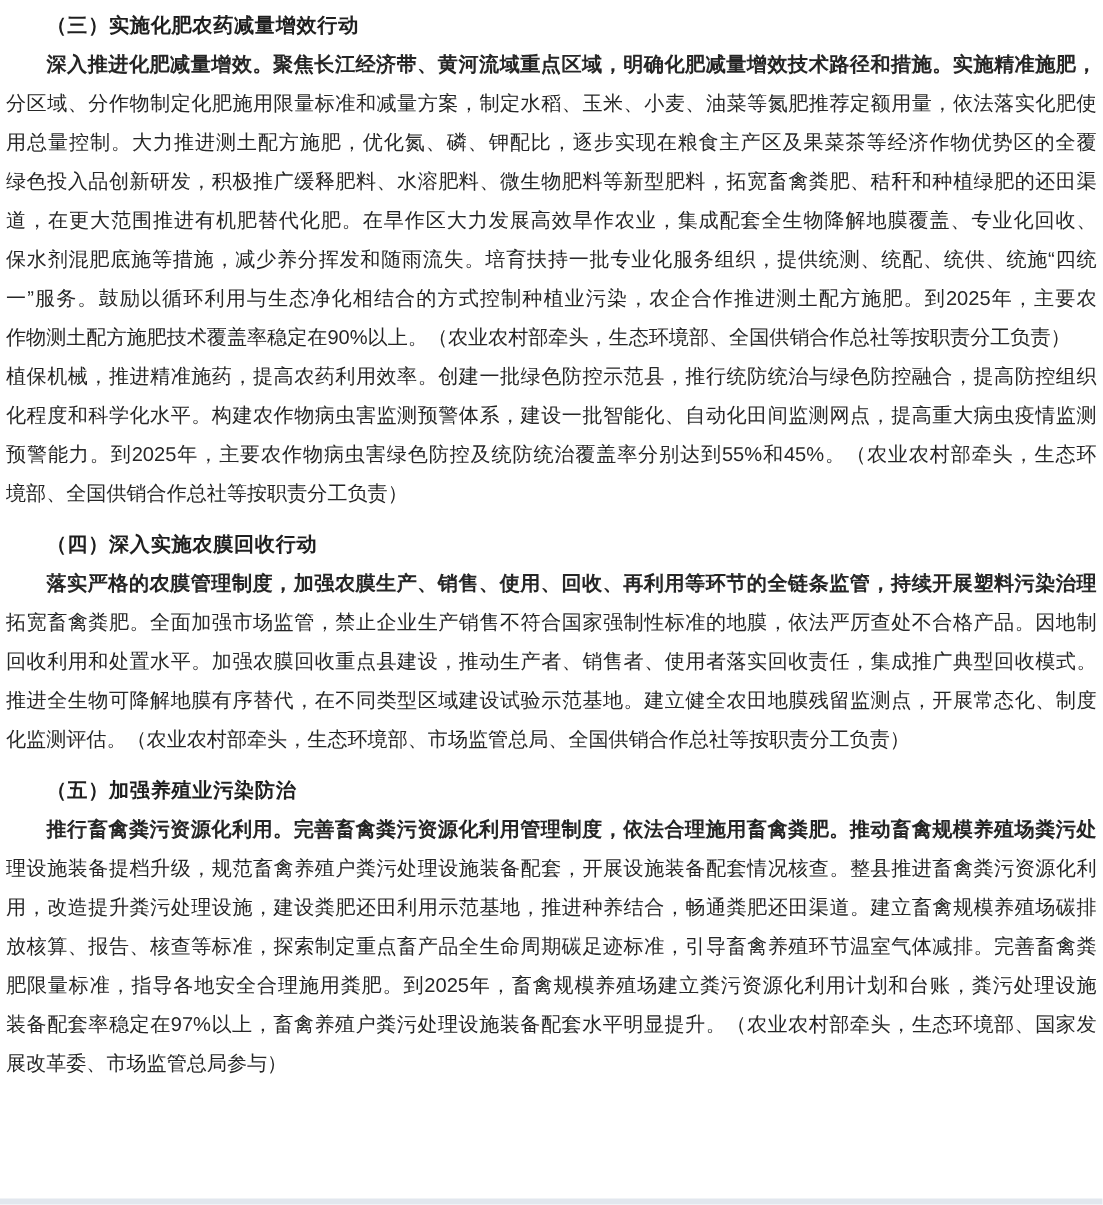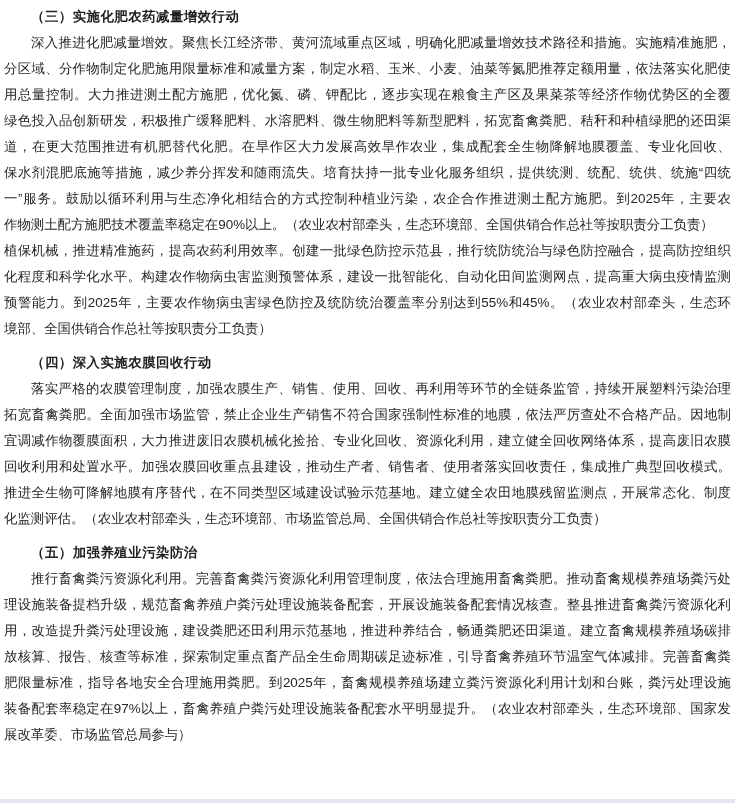--- a/index.html
+++ b/index.html
@@ -32,21 +32,21 @@
       color: #1f1f1f;
     }
     .paragraph { }
     .line {
       height: 26px;
       line-height: 26px;
       text-align: justify;
       text-align-last: justify;
       overflow: hidden;
     }
-    .line.first { text-indent: 27px; }
+    .line.first { text-indent: 27px; font-weight: bold; }
     .line.last  { text-align-last: left; }
     .bottom-bar {
       position: absolute;
       left: 0;
       bottom: 0;
       width: 735px;
       height: 4px;
       background: #e2e7ee;
     }
   </style>
@@ -71,21 +71,20 @@
         <div class="line">化程度和科学化水平。构建农作物病虫害监测预警体系，建设一批智能化、自动化田间监测网点，提高重大病虫疫情监测</div>
         <div class="line">预警能力。到2025年，主要农作物病虫害绿色防控及统防统治覆盖率分别达到55%和45%。（农业农村部牵头，生态环</div>
         <div class="line last">境部、全国供销合作总社等按职责分工负责）</div>
       </div>
     </div>
     <div class="section">
       <div class="heading">（四）深入实施农膜回收行动</div>
       <div class="paragraph">
         <div class="line first">落实严格的农膜管理制度，加强农膜生产、销售、使用、回收、再利用等环节的全链条监管，持续开展塑料污染治理</div>
         <div class="line">拓宽畜禽粪肥。全面加强市场监管，禁止企业生产销售不符合国家强制性标准的地膜，依法严厉查处不合格产品。因地制</div>
-        <div class="line">宜调减作物覆膜面积，大力推进废旧农膜机械化捡拾、专业化回收、资源化利用，建立健全回收网络体系，提高废旧农膜</div>
         <div class="line">回收利用和处置水平。加强农膜回收重点县建设，推动生产者、销售者、使用者落实回收责任，集成推广典型回收模式。</div>
         <div class="line">推进全生物可降解地膜有序替代，在不同类型区域建设试验示范基地。建立健全农田地膜残留监测点，开展常态化、制度</div>
         <div class="line last">化监测评估。（农业农村部牵头，生态环境部、市场监管总局、全国供销合作总社等按职责分工负责）</div>
       </div>
     </div>
     <div class="section">
       <div class="heading">（五）加强养殖业污染防治</div>
       <div class="paragraph">
         <div class="line first">推行畜禽粪污资源化利用。完善畜禽粪污资源化利用管理制度，依法合理施用畜禽粪肥。推动畜禽规模养殖场粪污处</div>
         <div class="line">理设施装备提档升级，规范畜禽养殖户粪污处理设施装备配套，开展设施装备配套情况核查。整县推进畜禽粪污资源化利</div>

